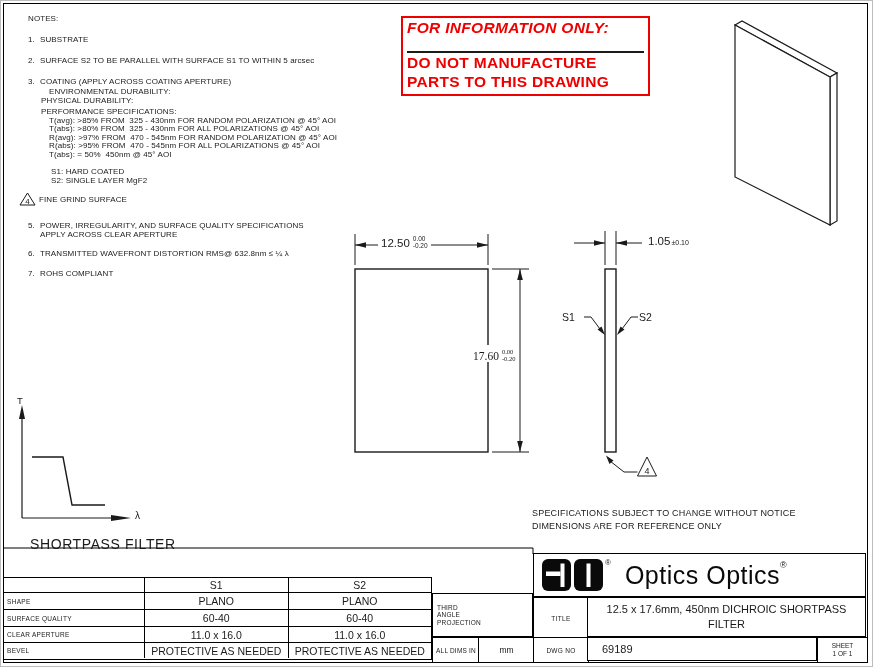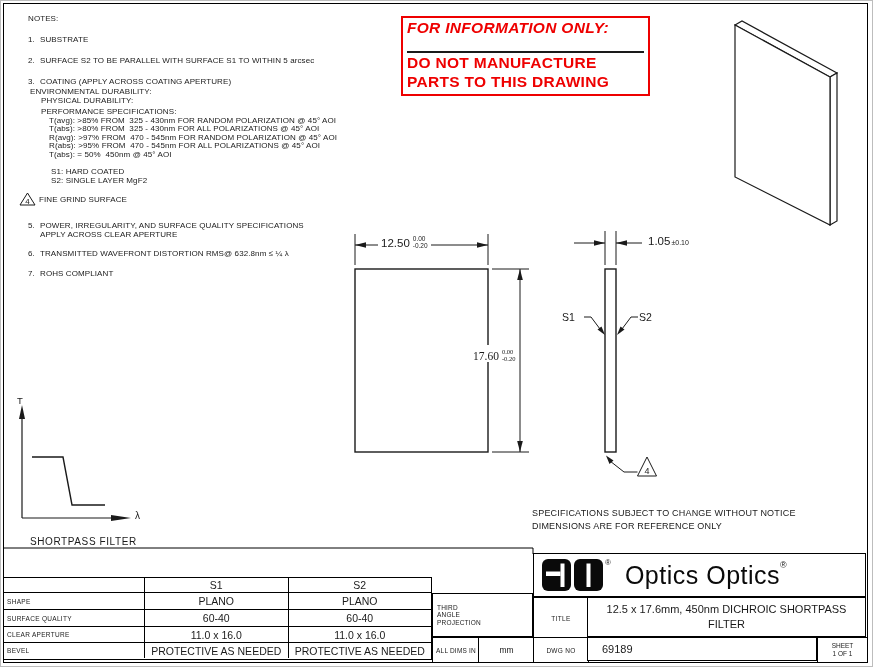--- a/index.html
+++ b/index.html
@@ -33,21 +33,21 @@
   #dim-height{left:470px;top:345px;height:17px;font-family:Liberation Serif, serif;}
   #dim-thick{left:645px;top:235px;background:transparent;align-items:flex-end;gap:1px;}
   #dim-thick .tol{font-size:7px;line-height:9px;}
   .surf-label{font-size:10.5px;}
   #s1-label{left:562px;top:311px;}
   #s2-label{left:639px;top:311px;}
 
   
   #graph-ylab{left:17px;top:395px;font-size:9.5px;}
   #graph-xlab{left:135px;top:510px;font-size:10px;}
-  #graph-caption{left:30px;top:536px;font-size:10px;letter-spacing:.6px;}
+  #graph-caption{left:30px;top:536px;font-size:14px;letter-spacing:.6px;}
 
   
   #disclaimer{left:532px;top:507px;font-size:9px;line-height:13px;letter-spacing:.2px;}
 
   
   #spec-table{left:3px;top:577px;width:427px;height:81px;border:1.5px solid #000;
               display:grid;grid-template-columns:140px 1fr 1fr;grid-template-rows:14px 17px 17px 16px 16px;}
   #spec-table>div{border-left:1px solid #000;border-top:1px solid #000;display:flex;align-items:center;justify-content:center;overflow:hidden;}
   #spec-table>div:nth-child(3n+1){border-left:none;justify-content:flex-start;padding-left:3px;
        font-size:6.5px;letter-spacing:.3px;}
@@ -140,21 +140,21 @@
       <line x1="521" y1="605" x2="521" y2="631"></line>
       <line x1="516" y1="606.5" x2="516" y2="629.5"></line>
     </g>
   </svg>
 
   <div class="abs" id="notes">
     <div class="nl" style="top:0;left:0"><span class="nt">NOTES:</span></div>
     <div class="nl" style="top:21px;left:0"><span class="num">1.</span><span class="nt">SUBSTRATE</span></div>
     <div class="nl" style="top:42px;left:0"><span class="num">2.</span><span class="nt">SURFACE S2 TO BE PARALLEL WITH SURFACE S1 TO WITHIN 5 arcsec</span></div>
     <div class="nl" style="top:63px;left:0"><span class="num">3.</span><span class="nt">COATING (APPLY ACROSS COATING APERTURE)</span></div>
-    <div class="nl" style="top:73px;left:2px"><span class="nt">ENVIRONMENTAL DURABILITY:</span></div>
+    <div class="nl" style="top:73px;left:21px"><span class="nt">ENVIRONMENTAL DURABILITY:</span></div>
     <div class="nl" style="top:82px;left:13px"><span class="nt">PHYSICAL DURABILITY:</span></div>
     <div class="nl" style="top:93px;left:13px"><span class="nt">PERFORMANCE SPECIFICATIONS:</span></div>
     <div class="nl" style="top:101.5px;left:21px"><span class="nt">T(avg): &gt;85% FROM  325 - 430nm FOR RANDOM POLARIZATION @ 45° AOI</span></div>
     <div class="nl" style="top:110px;left:21px"><span class="nt">T(abs): &gt;80% FROM  325 - 430nm FOR ALL POLARIZATIONS @ 45° AOI</span></div>
     <div class="nl" style="top:118.5px;left:21px"><span class="nt">R(avg): &gt;97% FROM  470 - 545nm FOR RANDOM POLARIZATION @ 45° AOI</span></div>
     <div class="nl" style="top:127px;left:21px"><span class="nt">R(abs): &gt;95% FROM  470 - 545nm FOR ALL POLARIZATIONS @ 45° AOI</span></div>
     <div class="nl" style="top:135.5px;left:21px"><span class="nt">T(abs): = 50%  450nm @ 45° AOI</span></div>
     <div class="nl" style="top:153px;left:23px"><span class="nt">S1: HARD COATED</span></div>
     <div class="nl" style="top:162px;left:23px"><span class="nt">S2: SINGLE LAYER MgF2</span></div>
     <div class="nl flagline" style="top:178px;left:-9px">

